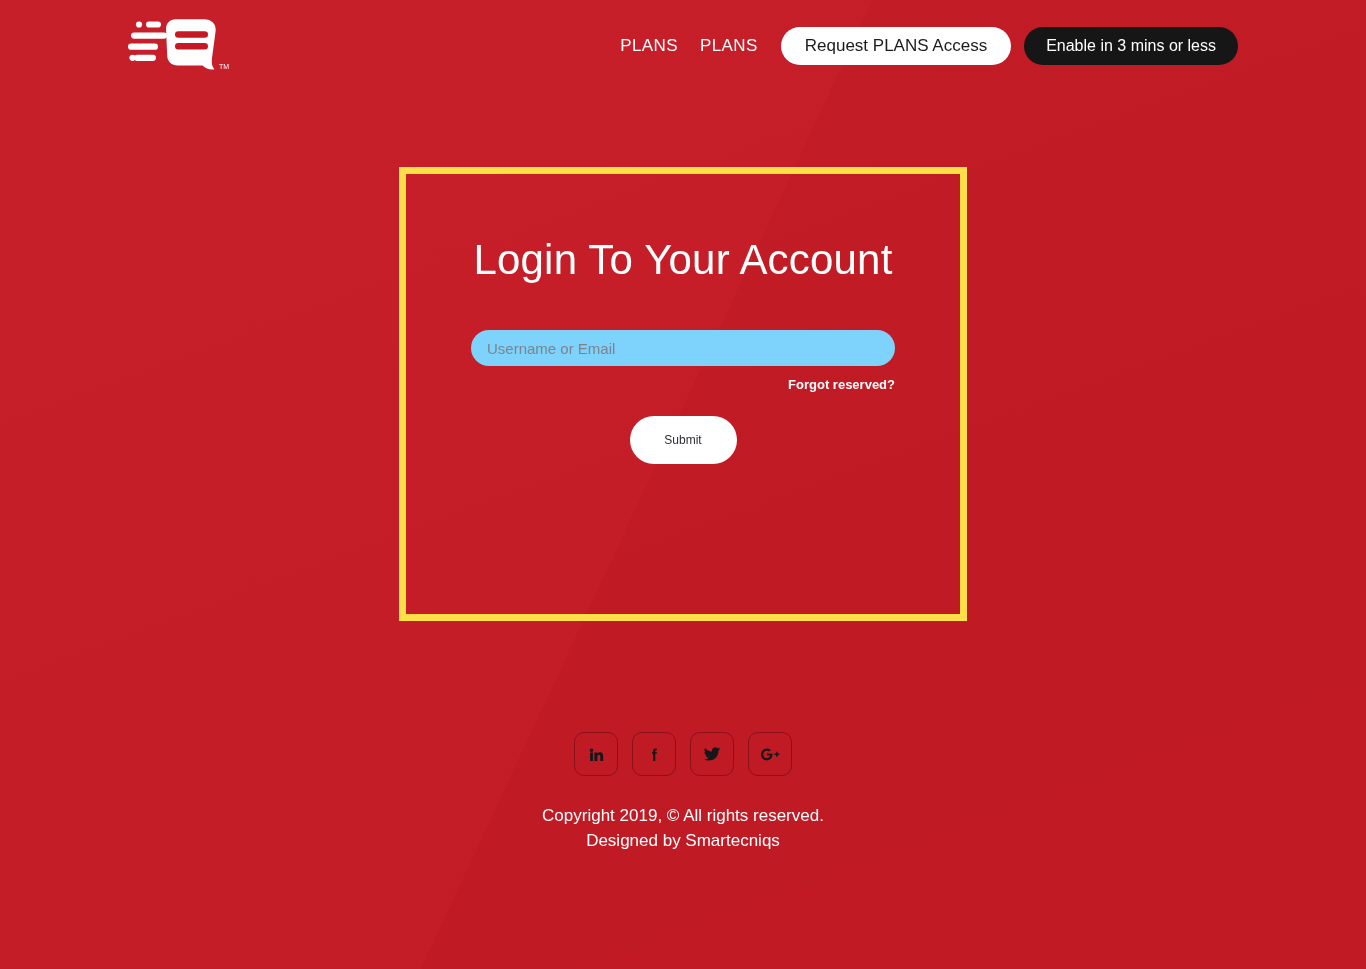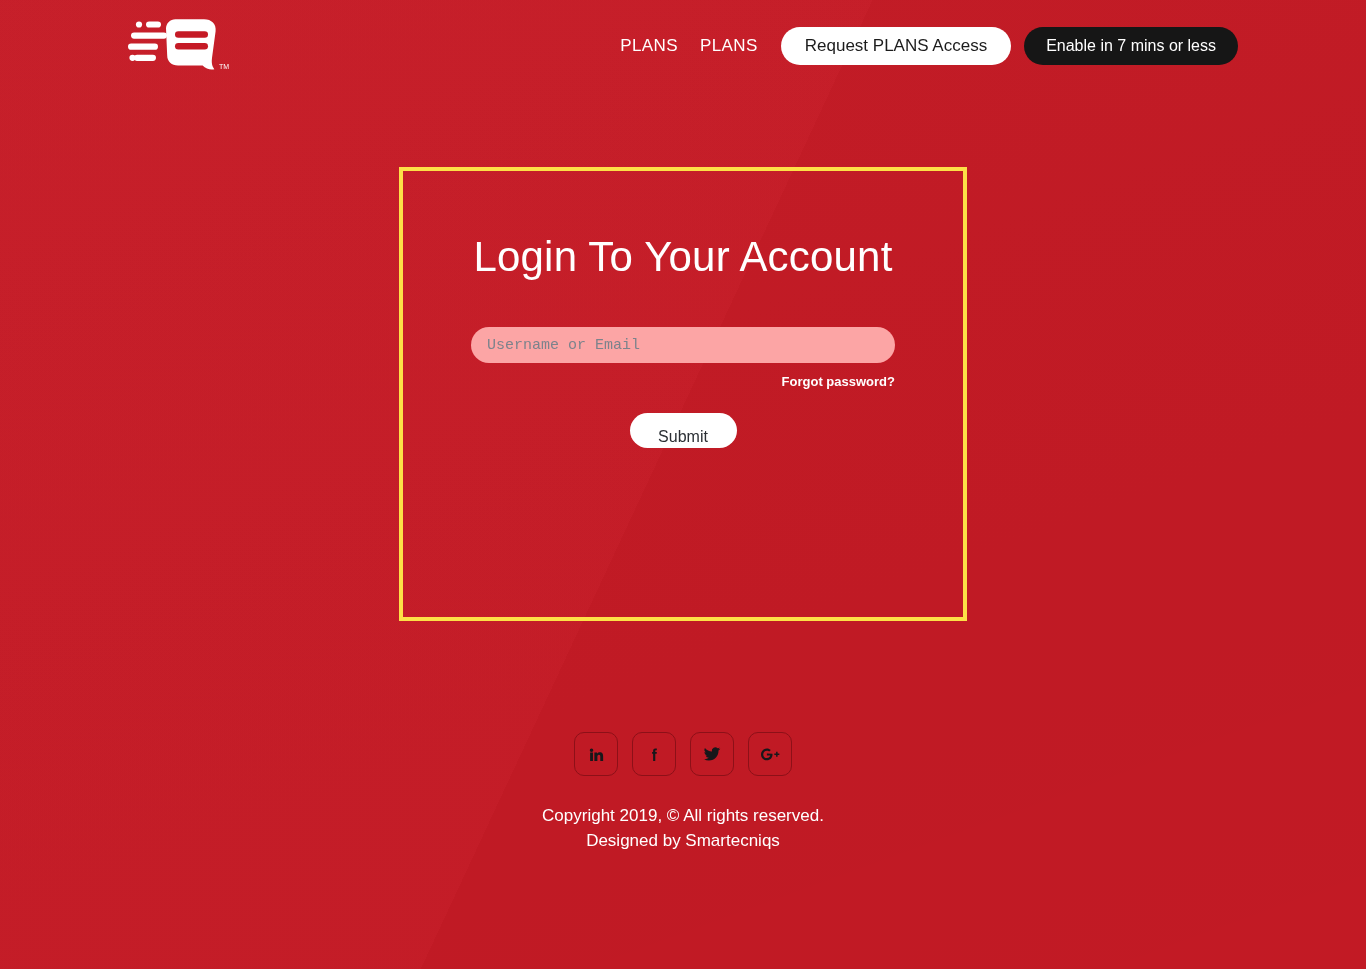--- a/index.html
+++ b/index.html
@@ -95,21 +95,21 @@
     white-space: nowrap;
   }
 
   
   .login-card {
     position: absolute;
     left: 399px;
     top: 167px;
     width: 568px;
     height: 454px;
-    border: 4px solid #fde047;
+    border: 7px solid #fde047;
     background: transparent;
   }
 
   .card-title {
     margin-top: 62px;
     text-align: center;
     font-size: 42px;
     font-weight: 300;
     line-height: 1.15;
     letter-spacing: 0.2px;
@@ -122,22 +122,22 @@
     margin: 0 auto;
     margin-top: 46px;
   }
 
   .field {
     display: block;
     width: 424px;
     height: 36px;
     border: none;
     border-radius: 20px;
-    background: #fca5a5;
-    font-family: Liberation Mono, monospace;
+    background: #7dd3fc;
+    font-family: Liberation Sans, sans-serif;
     font-size: 15px;
     color: #3a3f45;
     padding: 12px 16px;
     outline: none;
   }
   .field::placeholder { color: #7c838c; opacity: 1; }
   .field + .field { margin-top: 18px; }
 
   .forgot-row {
     width: 424px;
@@ -155,24 +155,24 @@
   .submit-row {
     text-align: center;
     margin-top: 23px;
   }
   .btn-submit {
     background: #ffffff;
     color: #2b2f34;
     border: none;
     border-radius: 26px;
     font-family: "Liberation Sans", sans-serif;
-    font-size: 16px;
+    font-size: 12px;
     font-weight: 400;
     width: 107px;
-    height: 35px;
+    height: 48px;
     line-height: 47px;
     padding: 0;
     cursor: pointer;
   }
 
   
   .footer {
     position: absolute;
     left: 0;
     top: 732px;
@@ -242,36 +242,36 @@
         <rect x="47" y="27.0" width="33" height="6.6" rx="3.3"></rect>
       </g>
       <text x="91" y="53" font-family="Liberation Sans, sans-serif" font-size="7" fill="#ffffff">TM</text>
     </svg>
   </div>
 
   <div class="nav">
     <a class="nav-link" href="#">PLANS</a>
     <a class="nav-link" href="#">PLANS</a>
     <button class="btn-pill-white">Request PLANS Access</button>
-    <button class="btn-pill-black">Enable in 7 mins or less</button>
+    <button class="btn-pill-black">Enable in 3 mins or less</button>
   </div>
 
 </div>
 
 <div class="login-card">
 
   <h1 class="card-title">Login To Your Account</h1>
 
   <div class="form-area">
 
     <input class="field" type="text" placeholder="Username or Email" style="">
 
 
     <div class="forgot-row">
-      <a class="forgot-link" href="#">Forgot password?</a>
+      <a class="forgot-link" href="#">Forgot reserved?</a>
     </div>
 
     <div class="submit-row">
       <button class="btn-submit">Submit</button>
     </div>
 
   </div>
 </div>
 
 <div class="footer">

